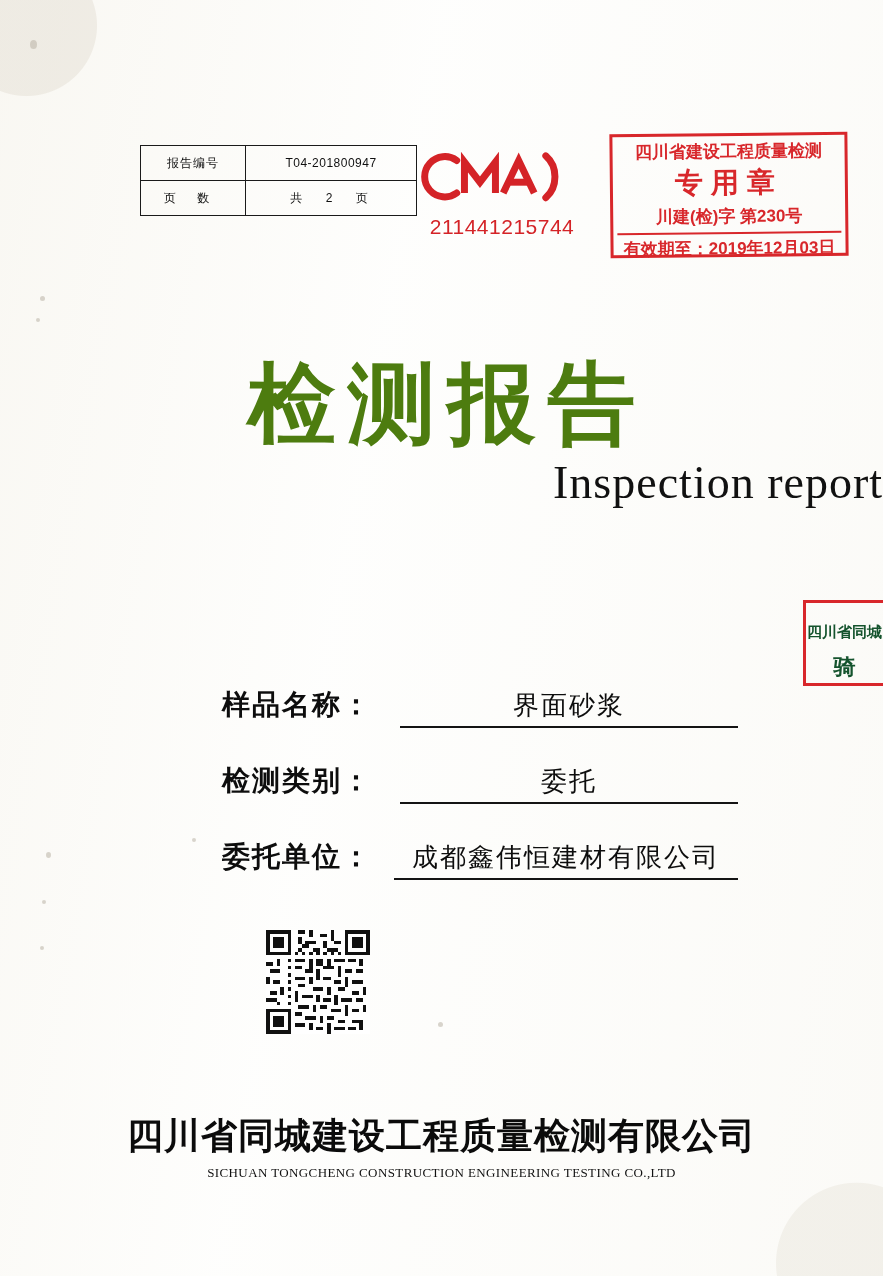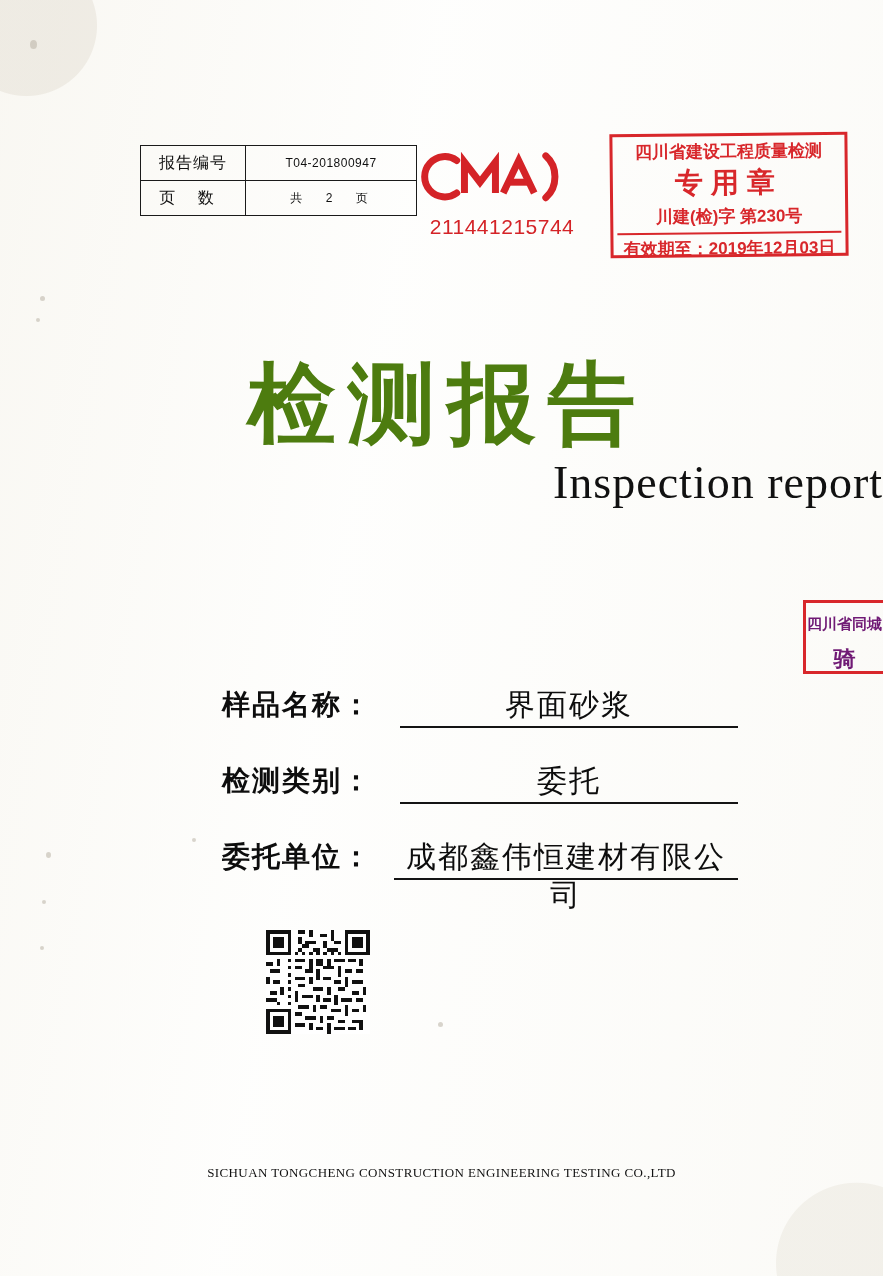--- a/index.html
+++ b/index.html
@@ -49,21 +49,21 @@
   .info-table {
     position: absolute;
     left: 0;
     top: 0;
     border-collapse: collapse;
     font-family: "Liberation Sans", sans-serif;
   }
   .info-table td {
     border: 1.5px solid #1a1a1a;
     height: 34px;
-    font-size: 16px;
+    font-size: 12px;
     color: #101010;
     text-align: center;
     vertical-align: middle;
     padding: 0 6px;
     letter-spacing: 1px;
   }
   .info-table td.label {
     width: 92px;
   }
   .info-table td.value {
@@ -153,27 +153,27 @@
     font-family: "Liberation Serif", serif;
     letter-spacing: 1px;
   }
 
   
   .side-seal {
     position: absolute;
     right: 0;
     top: 600px;
     width: 80px;
-    height: 74px;
+    height: 86px;
     border: 3px solid #d8272b;
     border-right: none;
-    color: #701a75;
+    color: #14532d;
     box-sizing: border-box;
     overflow: hidden;
-    padding-top: 12px;
+    padding-top: 20px;
   }
   .side-seal-l1 {
     font-size: 15px;
     font-weight: bold;
     text-align: center;
     white-space: nowrap;
     letter-spacing: 0px;
   }
   .side-seal-l2 {
     font-size: 22px;
@@ -209,21 +209,21 @@
   .field-value-wrap {
     position: absolute;
     left: 178px;
     top: 0;
     width: 338px;
     border-bottom: 2px solid #141414;
     height: 40px;
     text-align: center;
   }
   .field-value {
-    font-size: 30px;
+    font-size: 26px;
     color: #0d0d0d;
     font-family: "Liberation Sans", sans-serif;
     letter-spacing: 2px;
     line-height: 38px;
     display: block;
   }
   .field-row.wide .field-value-wrap { left: 172px; width: 344px; }
 
   
   .qr {
@@ -447,15 +447,16 @@
       <rect x="8" y="26" width="3" height="1"></rect>
         <rect x="12" y="26" width="1" height="2"></rect>
       <rect x="14" y="27" width="2" height="1"></rect>
         <rect x="17" y="26" width="1" height="3"></rect>
       <rect x="19" y="27" width="3" height="1"></rect>
         <rect x="23" y="27" width="2" height="1"></rect>
       <rect x="26" y="26" width="1" height="2"></rect>
     </g>
   </svg>
 
+  <div class="footer-cn">四川省同城建设工程质量检测有限公司</div>
   <div class="footer-en">SICHUAN TONGCHENG CONSTRUCTION ENGINEERING TESTING CO.,LTD</div>
 
 </div>
 
 </body></html>

